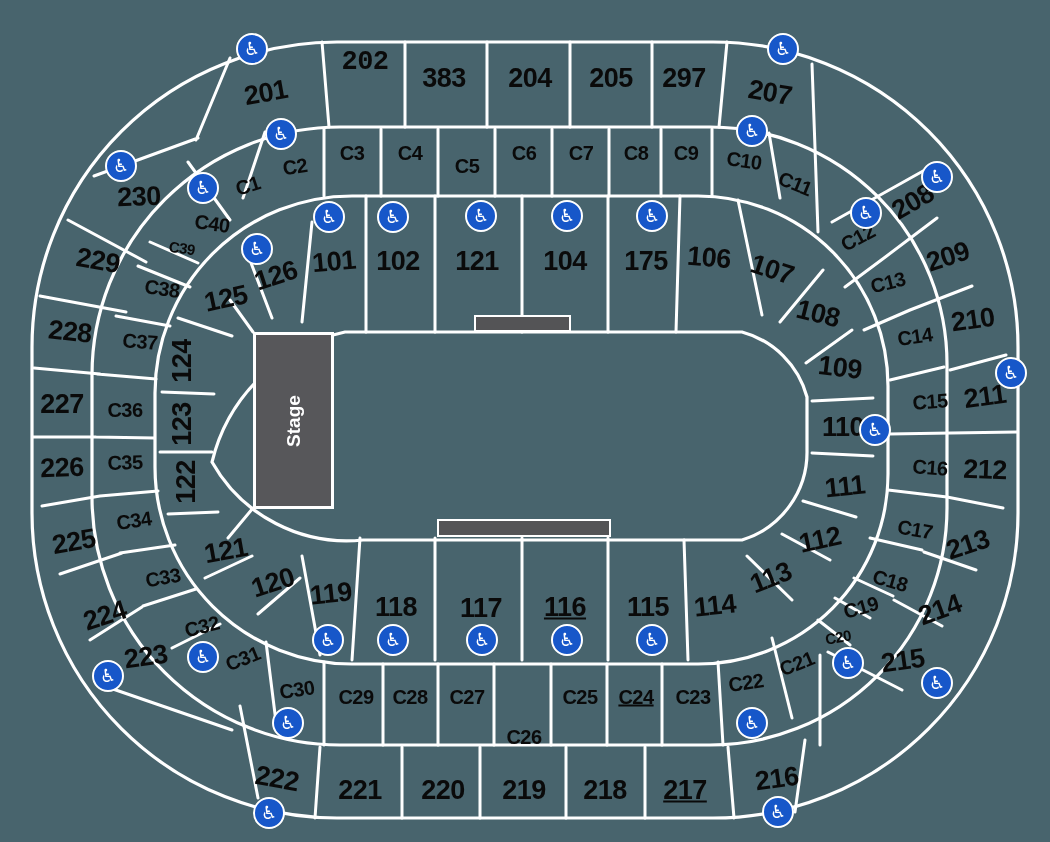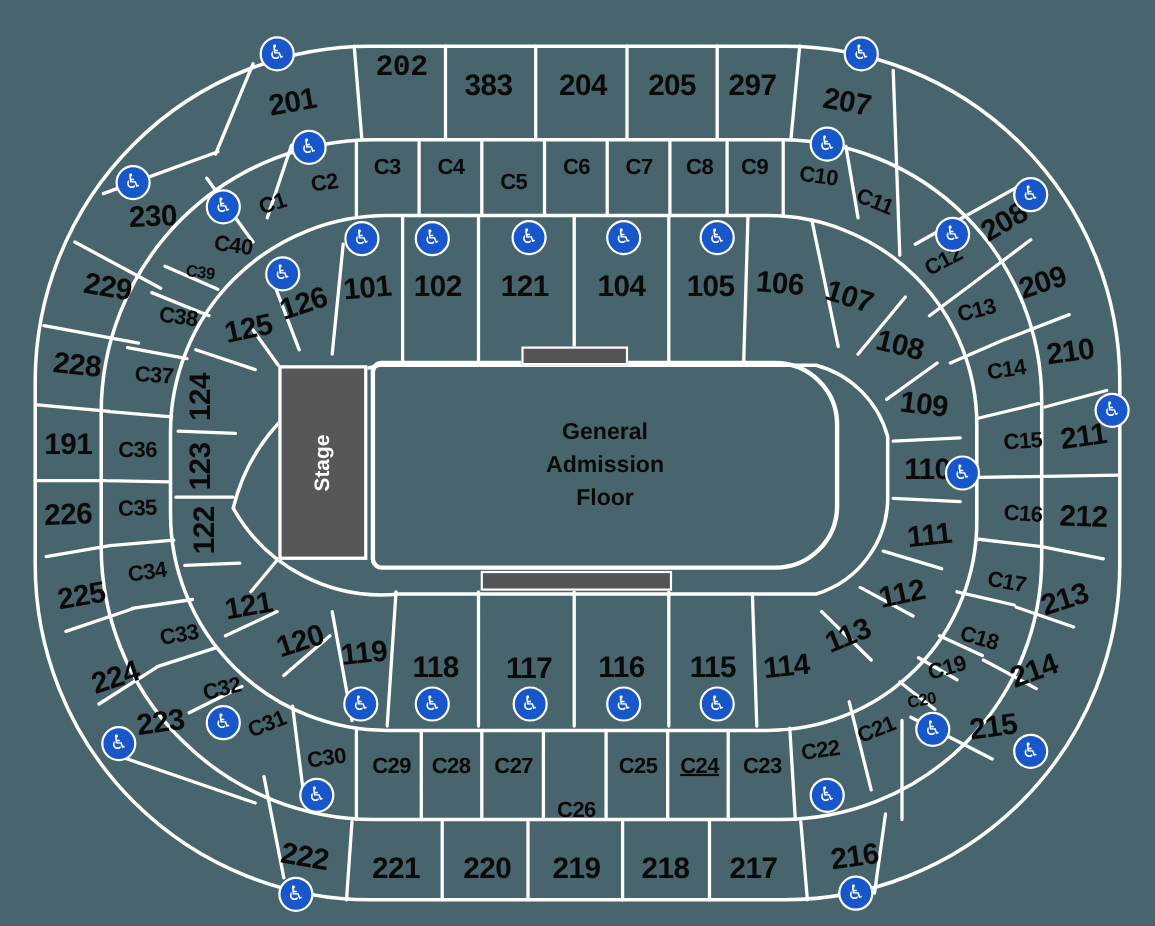--- a/index.html
+++ b/index.html
@@ -86,23 +86,20 @@
 M360 538L352 660M435 538L435 660M522 538L522 660M608 538L608 660M302 556L320 655
 M324 662L324 745M383 664L383 745M438 664L438 745M494 664L494 745M551 664L551 745M607 664L607 745M662 664L662 745M718 662L723 745M772 638L792 718M266 642L276 722
 M320 747L315 818M402 747L402 818M480 747L480 818M566 747L566 818M645 747L645 818M728 747L734 818M805 740L795 812M240 706L258 798M110 688L232 730
 M68 220L146 262M40 296L126 312M34 368L100 374M33 437L96 437M42 506L100 496M60 574L122 553M90 640L142 607M94 176L198 138
 M150 242L198 263M138 266L190 287M116 316L170 326M97 374L156 379M95 437L154 438M100 496L158 491M120 553L175 545M143 606L196 589M172 648L220 624
 M248 255L272 318M178 318L232 336M162 392L214 394M160 452L212 452M168 514L218 512M205 578L252 556M258 614L300 578
 M230 300L253 332M228 538L253 508"></path>
     </g>
   </svg>
 
-  <div class="floor">
-    <div class="floor-label">General Admission Floor</div>
-  </div>
 
   <div class="stage">
     <div class="stage-label">Stage</div>
   </div>
 
   <div class="tunnel top"></div>
   <div class="tunnel bottom"></div>
 
   <div id="labels-layer">
       <div class="sec n" style="left: 266px; top: 93px; --r: -10deg;">201</div>
@@ -114,31 +111,31 @@
       <div class="sec n" style="left: 770px; top: 93px; --r: 10deg;">207</div>
       <div class="sec n" style="left: 913px; top: 202px; --r: -30deg;">208</div>
       <div class="sec n" style="left: 948px; top: 257px; --r: -18deg;">209</div>
       <div class="sec n" style="left: 973px; top: 320px; --r: -8deg;">210</div>
       <div class="sec n" style="left: 985px; top: 397px; --r: -8deg;">211</div>
       <div class="sec n" style="left: 985px; top: 470px; --r: 2deg;">212</div>
       <div class="sec n" style="left: 968px; top: 545px; --r: -18deg;">213</div>
       <div class="sec n" style="left: 940px; top: 610px; --r: -20deg;">214</div>
       <div class="sec n" style="left: 903px; top: 661px; --r: -8deg;">215</div>
       <div class="sec n" style="left: 777px; top: 779px; --r: -8deg;">216</div>
-      <div class="sec n" style="left: 685px; top: 790px; --r: 0deg;">217</div>
+      <div class="sec n" style="left: 685px; top: 790px; text-decoration: underline; --r: 0deg;">217</div>
       <div class="sec n" style="left: 605px; top: 790px; --r: 0deg;">218</div>
       <div class="sec n" style="left: 524px; top: 790px; --r: 0deg;">219</div>
       <div class="sec n" style="left: 443px; top: 790px; --r: 0deg;">220</div>
       <div class="sec n" style="left: 360px; top: 790px; --r: 0deg;">221</div>
       <div class="sec n" style="left: 277px; top: 779px; --r: 10deg;">222</div>
       <div class="sec n" style="left: 146px; top: 657px; --r: -8deg;">223</div>
       <div class="sec n" style="left: 105px; top: 616px; --r: -18deg;">224</div>
       <div class="sec n" style="left: 74px; top: 542px; --r: -10deg;">225</div>
       <div class="sec n" style="left: 62px; top: 468px; --r: -2deg;">226</div>
-      <div class="sec n" style="left: 62px; top: 404px; --r: 0deg;">191</div>
+      <div class="sec n" style="left: 62px; top: 404px; --r: 0deg;">227</div>
       <div class="sec n" style="left: 70px; top: 332px; --r: 6deg;">228</div>
       <div class="sec n" style="left: 98px; top: 261px; --r: 10deg;">229</div>
       <div class="sec n" style="left: 139px; top: 197px; --r: -2deg;">230</div>
       <div class="sec c" style="left: 248px; top: 186px; --r: -18deg;">C1</div>
       <div class="sec c" style="left: 295px; top: 167px; --r: -8deg;">C2</div>
       <div class="sec c" style="left: 352px; top: 153px; --r: 0deg;">C3</div>
       <div class="sec c" style="left: 410px; top: 153px; --r: 0deg;">C4</div>
       <div class="sec c" style="left: 467px; top: 153px; margin-top: 13px; --r: 0deg;">C5</div>
       <div class="sec c" style="left: 524px; top: 153px; --r: 0deg;">C6</div>
       <div class="sec c" style="left: 581px; top: 153px; --r: 0deg;">C7</div>
@@ -172,32 +169,32 @@
       <div class="sec c" style="left: 125px; top: 463px; --r: -2deg;">C35</div>
       <div class="sec c" style="left: 125px; top: 410px; --r: 0deg;">C36</div>
       <div class="sec c" style="left: 140px; top: 342px; --r: 4deg;">C37</div>
       <div class="sec c" style="left: 162px; top: 289px; --r: 8deg;">C38</div>
       <div class="sec small" style="left: 182px; top: 248px; --r: 8deg;">C39</div>
       <div class="sec c" style="left: 212px; top: 224px; --r: 8deg;">C40</div>
       <div class="sec n" style="left: 334px; top: 262px; --r: -5deg;">101</div>
       <div class="sec n" style="left: 398px; top: 261px; --r: 0deg;">102</div>
       <div class="sec n" style="left: 477px; top: 261px; --r: 0deg;">121</div>
       <div class="sec n" style="left: 565px; top: 261px; --r: 0deg;">104</div>
-      <div class="sec n" style="left: 646px; top: 261px; --r: 0deg;">105</div>
+      <div class="sec n" style="left: 646px; top: 261px; --r: 0deg;">175</div>
       <div class="sec n" style="left: 709px; top: 258px; --r: 5deg;">106</div>
       <div class="sec n" style="left: 772px; top: 270px; --r: 18deg;">107</div>
       <div class="sec n" style="left: 818px; top: 314px; --r: 14deg;">108</div>
       <div class="sec n" style="left: 840px; top: 368px; --r: 7deg;">109</div>
       <div class="sec n" style="left: 843px; top: 427px; --r: 0deg;">110</div>
       <div class="sec n" style="left: 845px; top: 487px; --r: -6deg;">111</div>
       <div class="sec n" style="left: 820px; top: 540px; --r: -12deg;">112</div>
       <div class="sec n" style="left: 771px; top: 578px; --r: -22deg;">113</div>
       <div class="sec n" style="left: 715px; top: 606px; --r: -6deg;">114</div>
       <div class="sec n" style="left: 648px; top: 607px; --r: 0deg;">115</div>
-      <div class="sec n" style="left: 565px; top: 607px; --r: 0deg;">116</div>
+      <div class="sec n" style="left: 565px; top: 607px; text-decoration: underline; --r: 0deg;">116</div>
       <div class="sec n" style="left: 481px; top: 608px; text-align: right; --r: 0deg;">117</div>
       <div class="sec n" style="left: 396px; top: 607px; --r: 0deg;">118</div>
       <div class="sec n" style="left: 331px; top: 594px; --r: -6deg;">119</div>
       <div class="sec n" style="left: 273px; top: 583px; --r: -18deg;">120</div>
       <div class="sec n" style="left: 226px; top: 551px; --r: -10deg;">121</div>
       <div class="sec n" style="left: 186px; top: 482px; --r: -90deg;">122</div>
       <div class="sec n" style="left: 182px; top: 424px; --r: -90deg;">123</div>
       <div class="sec n" style="left: 182px; top: 361px; --r: -90deg;">124</div>
       <div class="sec n" style="left: 226px; top: 299px; --r: -12deg;">125</div>
       <div class="sec n" style="left: 276px; top: 276px; --r: -18deg;">126</div>

